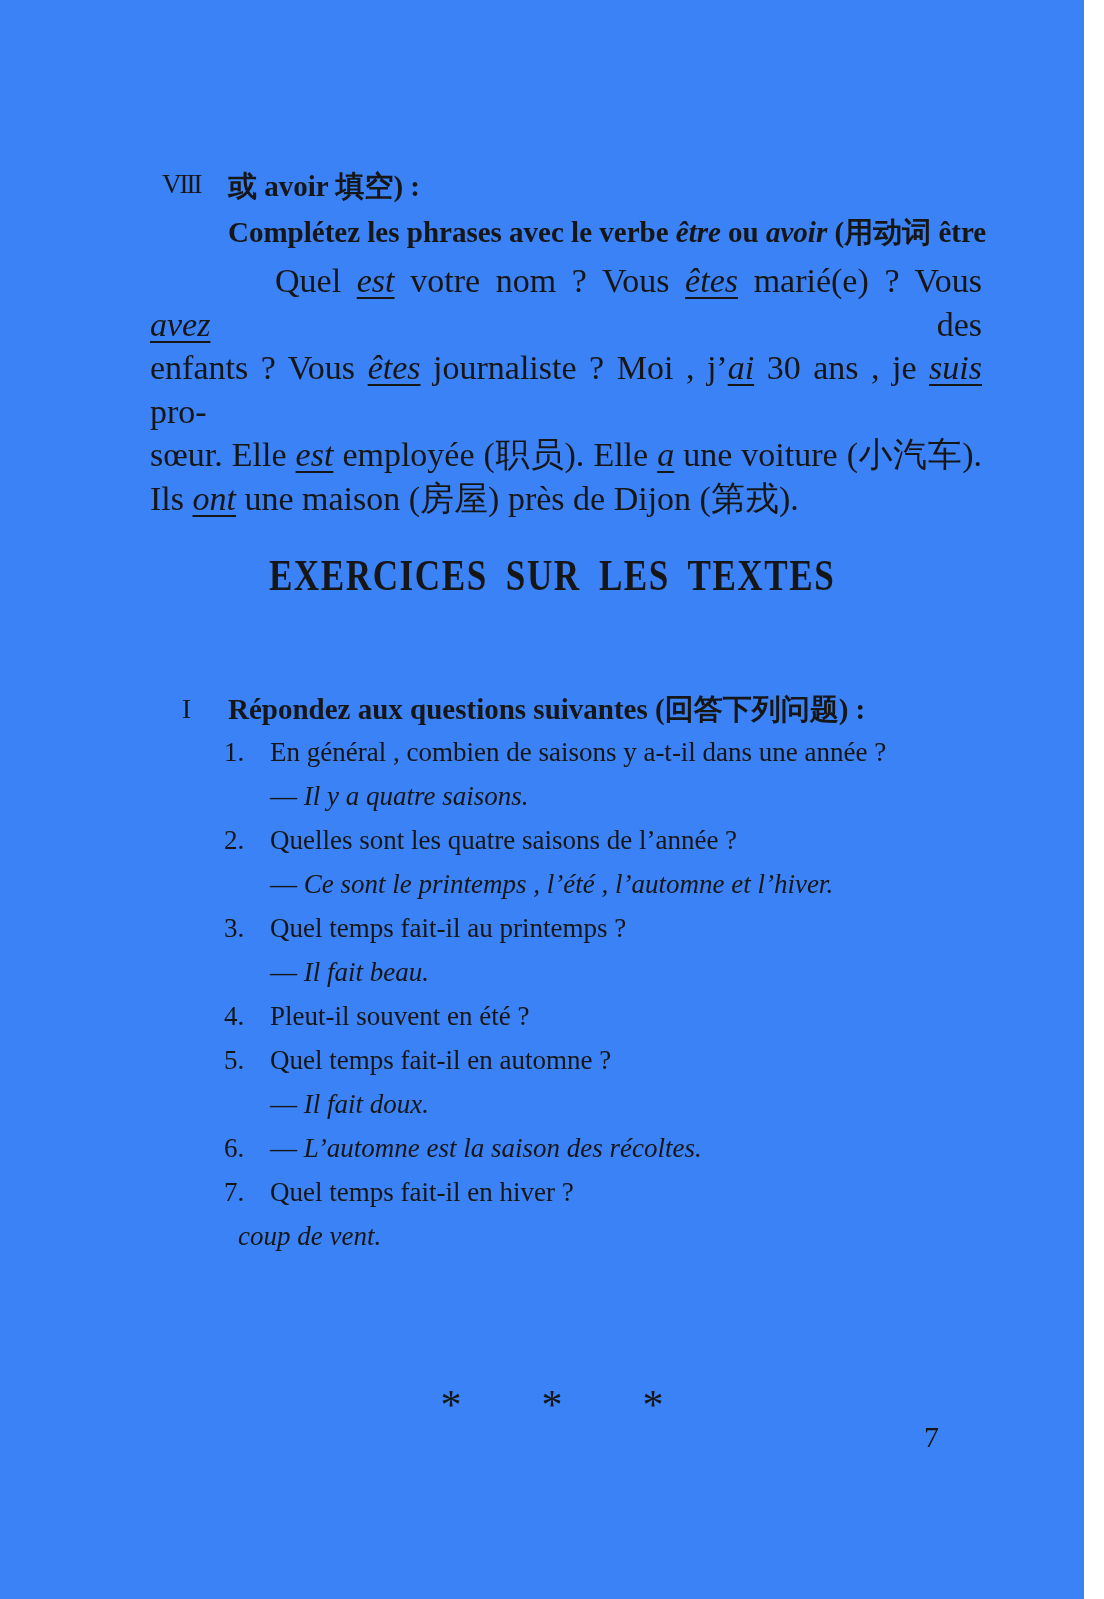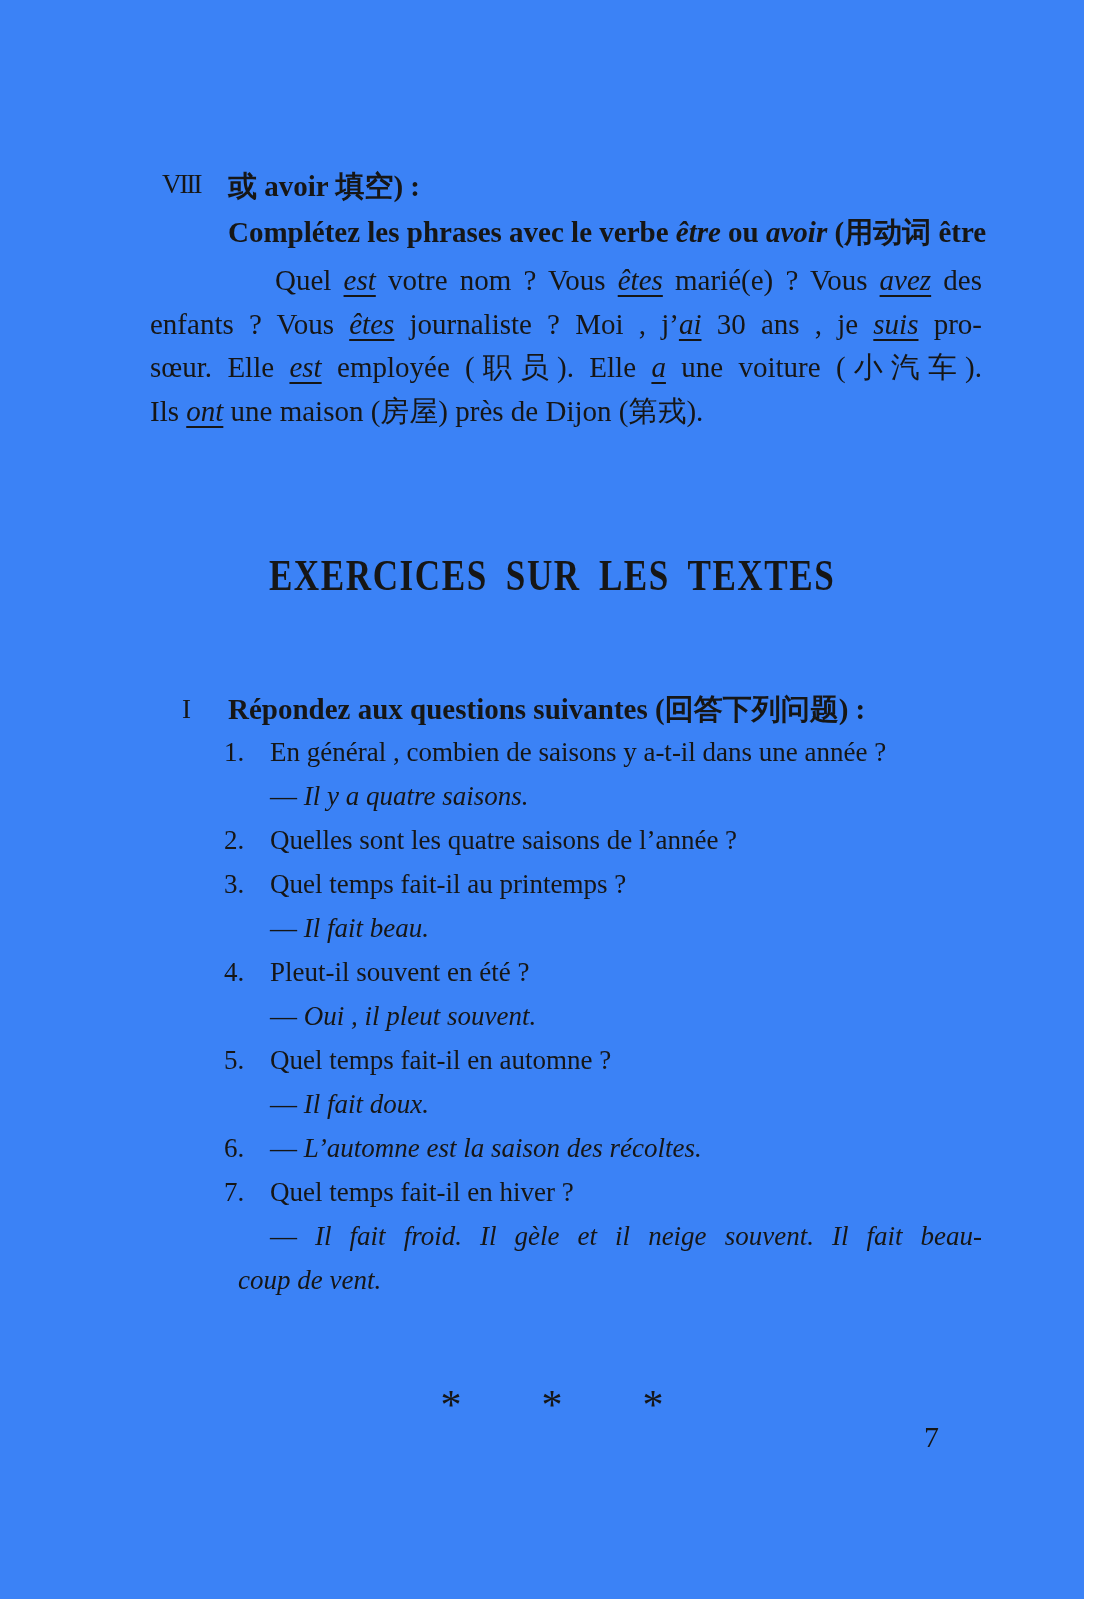--- a/index.html
+++ b/index.html
@@ -13,21 +13,21 @@
     position:absolute; left:162px; top:169px;
     font-size:27px; letter-spacing:-2px; font-weight:normal;
   }
   .sec8-title {
     position:absolute; left:228px; top:163px; width:770px;
     font-size:29px; font-weight:bold; line-height:46px;
   }
   .sec8-title .tline { white-space:nowrap; }
   .sec8-para {
     position:absolute; left:150px; top:259px; width:832px;
-    font-size:29px; line-height:43.5px;
+    font-size:34px; line-height:43.5px;
   }
   .line { white-space:normal; }
   .stretch { text-align:justify; text-align-last:justify; -moz-text-align-last:justify; }
   .indent { text-indent:125px; }
   .i { font-style:italic; }
   .u { font-style:italic; text-decoration:underline; text-underline-offset:5px; text-decoration-thickness:1.5px; }
   
   .main-title-wrap { position:absolute; left:0; top:549px; width:1104px; text-align:center; }
   .main-title {
     display:inline-block; font-size:45px; font-weight:bold; letter-spacing:2px; word-spacing:10px;
@@ -77,30 +77,29 @@
   <div class="main-title-wrap">
     <span class="main-title">EXERCICES SUR LES TEXTES</span>
   </div>
 
   <div class="sec1-label">I</div>
   <div class="sec1-title">Répondez aux questions suivantes (回答下列问题) :</div>
   <div class="qa-list">
       <div class="q"><span class="num">1.</span><span>En général , combien de saisons y a-t-il dans une année ?</span></div>
       <div class="a"><span class="dash">— </span><span class="atext">Il y a quatre saisons.</span></div>
       <div class="q"><span class="num">2.</span><span>Quelles sont les quatre saisons de l’année ?</span></div>
+      <div class="a"><span class="dash">— </span><span class="atext">Ce sont le printemps , l’été , l’automne et l’hiver.</span></div>
       <div class="q"><span class="num">3.</span><span>Quel temps fait-il au printemps ?</span></div>
       <div class="a"><span class="dash">— </span><span class="atext">Il fait beau.</span></div>
       <div class="q"><span class="num">4.</span><span>Pleut-il souvent en été ?</span></div>
-      <div class="a"><span class="dash">— </span><span class="atext">Oui , il pleut souvent.</span></div>
       <div class="q"><span class="num">5.</span><span>Quel temps fait-il en automne ?</span></div>
       <div class="a"><span class="dash">— </span><span class="atext">Il fait doux.</span></div>
       <div class="q"><span class="num">6.</span></div>
       <div class="a"><span class="dash">— </span><span class="atext">L’automne est la saison des récoltes.</span></div>
       <div class="q"><span class="num">7.</span><span>Quel temps fait-il en hiver ?</span></div>
-      <div class="a stretch"><span class="dash">— </span><span class="atext">Il fait froid. Il gèle et il neige souvent. Il fait beau-</span></div>
       <div class="a-cont">coup de vent.</div>
     </div>
 
   <div class="stars">
       <span>*</span>
       <span>*</span>
       <span>*</span>
     </div>
   <div class="page-number">7</div>
 

